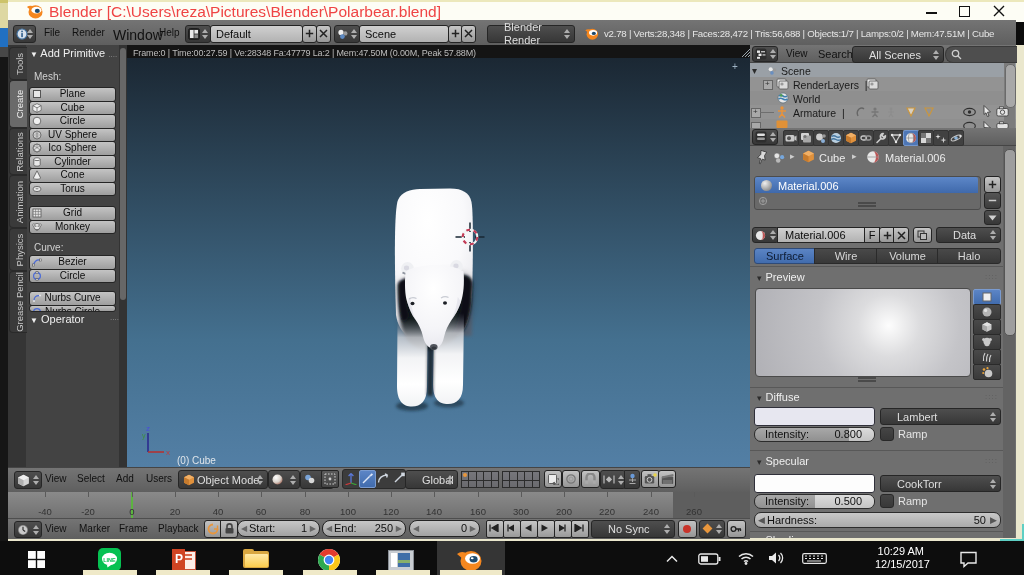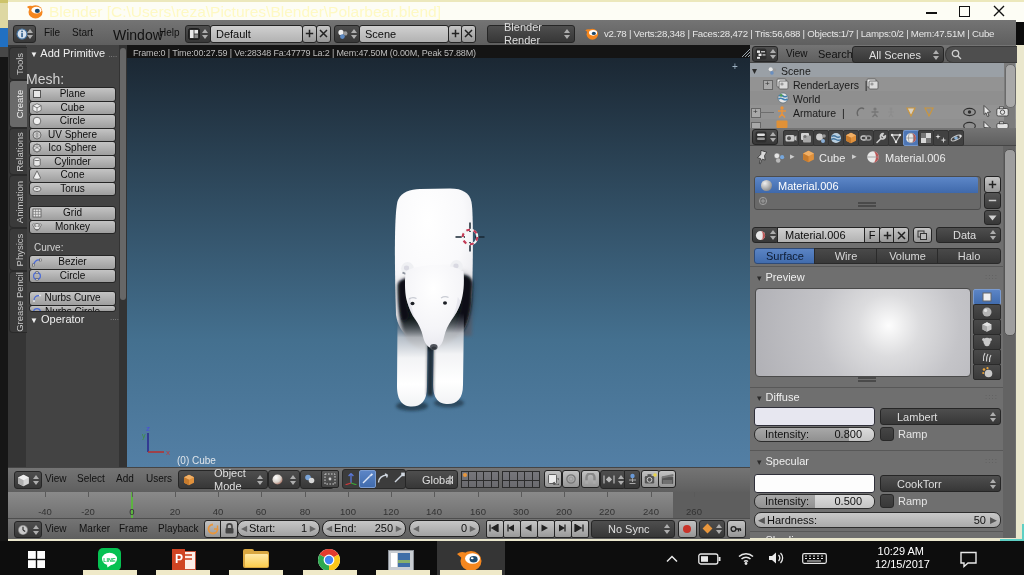--- a/index.html
+++ b/index.html
@@ -68,39 +68,39 @@
 
 <div class="abs" style="left:1000px;top:524px;width:22px;height:15px;border-right:2px solid #5ecfc4;border-bottom:2px solid #5ecfc4"></div>
 
 <div class="abs" style="left:8px;top:0;width:1016px;height:20px;background:#fdfdf5;border-top:2px solid #ece8bc"></div>
 <svg class="abs" style="left:26px;top:3px" width="17" height="16" viewBox="0 0 15 14">
   <ellipse cx="8.4" cy="7.8" rx="6.2" ry="5.8" fill="#f5871f"></ellipse>
   <path d="M0.8,3.4 Q4,1.4 7.5,3.6 L4.4,6.4 Z" fill="#f5871f"></path>
   <ellipse cx="9.2" cy="6.3" rx="4.4" ry="3" fill="#fff"></ellipse>
   <ellipse cx="10" cy="6.9" rx="2.2" ry="1.8" fill="#1e4a6d"></ellipse>
 </svg>
-<div class="txt" style="left:49px;top:3px;font-size:15.5px;color:#fef9c3">Blender [C:\Users\reza\Pictures\Blender\Polarbear.blend]</div>
+<div class="txt" style="left:49px;top:3px;font-size:15.5px;color:#ef4444">Blender [C:\Users\reza\Pictures\Blender\Polarbear.blend]</div>
 <div class="abs" style="left:926px;top:12px;width:11px;height:1.5px;background:#111"></div>
 <div class="abs" style="left:959px;top:6px;width:9px;height:9px;border:1.5px solid #111"></div>
 <svg class="abs" style="left:993px;top:5px" width="12" height="12" viewBox="0 0 12 12">
     <path d="M1,1 L11,11 M11,1 L1,11" stroke="#111" stroke-width="1.4"></path>
   </svg>
 
 <div class="abs hdrbar" style="left:8px;top:20px;width:1008px;height:25px;border-bottom:1px solid #404040"></div>
 <div class="dd" style="left:13px;top:25px;width:21px;height:16px">
   <svg class="abs" style="left:2px;top:2px" width="12" height="12" viewBox="0 0 13 13">
       <circle cx="6.5" cy="6.5" r="5.6" fill="#d8e2ec"></circle>
       <circle cx="6.5" cy="6.5" r="5.4" fill="none" stroke="#3a6a9a" stroke-width="1.2"></circle>
       <rect x="5.7" y="5.5" width="1.7" height="4.4" fill="#2a5a8a"></rect>
       <rect x="5.7" y="2.9" width="1.7" height="1.7" fill="#2a5a8a"></rect>
     </svg>
   <b class="ud" style="right:1px"></b>
 </div>
 <div class="txt" style="left:44px;top:27px;font-size:10px;color:#111">File</div>
-<div class="txt" style="left:72px;top:27px;font-size:10px;color:#111">Start</div>
+<div class="txt" style="left:72px;top:27px;font-size:10px;color:#111">Render</div>
 <div class="txt" style="left:113px;top:27px;font-size:14px;color:#111">Window</div>
 <div class="txt" style="left:159px;top:27px;font-size:10px;color:#111">Help</div>
 
 <div class="dd" style="left:185px;top:25px;width:24px;height:16px">
   <svg class="abs" style="left:2px;top:2px" width="12" height="12" viewBox="0 0 12 12">
       <rect x="0.5" y="0.5" width="11" height="11" rx="2" fill="#2c2c2c" stroke="#1d1d1d"></rect>
       <rect x="2" y="2" width="3.6" height="8" fill="#e8e8e8"></rect>
       <rect x="6.4" y="2" width="3.6" height="3.6" fill="#e8e8e8"></rect>
       <rect x="6.4" y="6.4" width="3.6" height="3.6" fill="#8a8a8a"></rect>
     </svg>
@@ -182,21 +182,21 @@
     <span style="width:41px">Physics</span>
   </div>
 <div class="vtab" style="top:271px;height:60px">
     <span style="width:60px">Grease Pencil</span>
   </div>
 
 <div class="abs" style="left:119px;top:45px;width:8px;height:422px;background:#333333"></div>
 <div class="abs" style="left:120px;top:48px;width:6px;height:252px;background:#676767;border-radius:3px"></div>
 
 <div class="txt" style="left:30px;top:47px;font-size:11px;color:#f0f0f0"><span style="font-size:8px">▼</span> Add Primitive <span style="color:#9a9a9a;font-size:8px">....</span></div>
-<div class="txt" style="left:26px;top:71px;font-size:14px;color:#d2d2d2">Mesh:</div>
+<div class="txt" style="left:34px;top:71px;font-size:10px;color:#d2d2d2">Mesh:</div>
 <div class="shbtn" style="top:87px"><i><svg width="10" height="10" viewBox="0 0 10 10">
         <rect x="1.5" y="1.5" width="7" height="7" fill="#e8e8e8" stroke="#555" stroke-width="1"></rect>
       </svg></i>Plane</div>
 <div class="shbtn" style="top:100.5px"><i><svg width="10" height="10" viewBox="0 0 12 12">
         <path d="M6,0.8 L11,3.2 V8.8 L6,11.2 L1,8.8 V3.2 Z" fill="#f0f0f0" stroke="#555" stroke-width="0.8"></path>
         <path d="M6,5.8 L11,3.2 M6,5.8 L1,3.2 M6,5.8 V11.2" stroke="#555" stroke-width="0.8" fill="none"></path>
       </svg></i>Cube</div>
 <div class="shbtn" style="top:114px"><i><svg width="10" height="10" viewBox="0 0 10 10">
         <circle cx="5" cy="5" r="3.8" fill="#f0f0f0" stroke="#555" stroke-width="0.8"></circle>
       </svg></i>Circle</div>
@@ -734,21 +734,21 @@
 <div class="txt" style="left:45px;top:473px;font-size:10px;color:#111">View</div>
 <div class="txt" style="left:77px;top:473px;font-size:10px;color:#111">Select</div>
 <div class="txt" style="left:116px;top:473px;font-size:10px;color:#111">Add</div>
 <div class="txt" style="left:146px;top:473px;font-size:10px;color:#111">Users</div>
 <div class="dd" style="left:178px;top:470px;width:88px;height:17px">
   <svg class="abs" style="left:4px;top:2.5px" width="12" height="12" viewBox="0 0 12 12">
       <path d="M6,0.8 L11,3.2 V8.8 L6,11.2 L1,8.8 V3.2 Z" fill="#e0913c"></path>
       <path d="M6,0.8 L11,3.2 L6,5.8 L1,3.2 Z" fill="#f0af66"></path>
       <path d="M6,5.8 V11.2 L1,8.8 V3.2 Z" fill="#c67b2e"></path>
     </svg>
-  <span class="lbl" style="left:35px">Object Mode</span>
+  <span class="lbl" style="left:18px">Object Mode</span>
     <b class="ud"></b>
 </div>
 <div class="dd" style="left:268px;top:470px;width:30px;height:17px">
   <svg class="abs" style="left:3px;top:3px" width="11" height="11" viewBox="0 0 11 11">
       <defs>
         <radialGradient id="shd" cx="35%" cy="30%" r="80%">
           <stop offset="0%" stop-color="#fff"></stop>
           <stop offset="60%" stop-color="#d8d0c8"></stop>
           <stop offset="100%" stop-color="#9a5a4a"></stop>
         </radialGradient>

